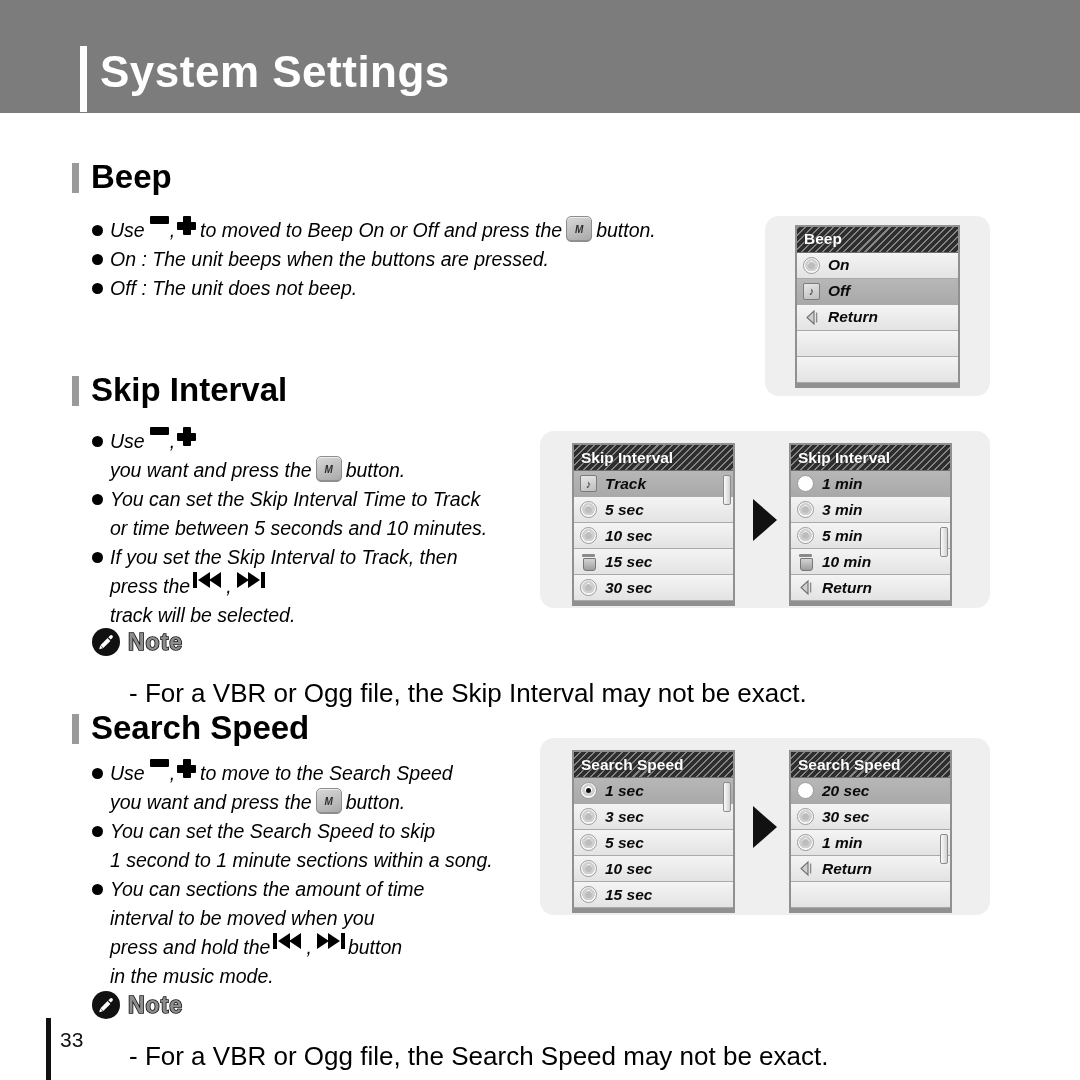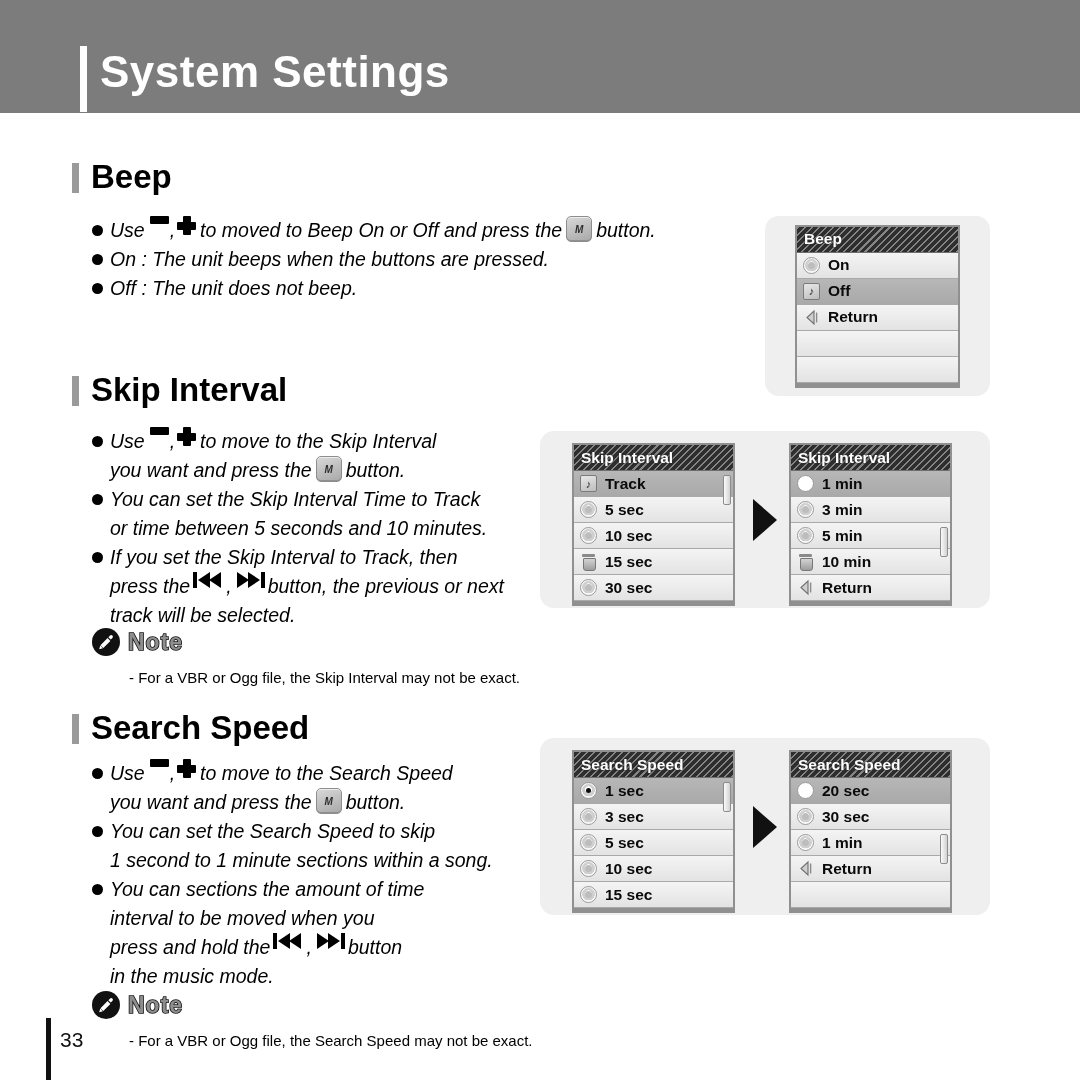--- a/index.html
+++ b/index.html
@@ -113,21 +113,21 @@
     position: relative; flex: none; margin-right: 8px;
     display: flex; align-items: center; justify-content: center;
   }
   .note-word {
     font-size: 23px; font-weight: bold; color: #8e8e8e; line-height: 1;
     -webkit-text-stroke: 1.6px #111;
     paint-order: stroke fill;
     letter-spacing: 1px;
   }
   .note-text {
-    font-size: 15px; color: #000; margin-top: 13px; padding-left: 37px;
+    font-size: 26px; color: #000; margin-top: 22px; padding-left: 37px;
     white-space: nowrap;
     text-align: center;
   }
 
   
   .shot {
     position: absolute; background: #efefef; border-radius: 14px;
     display: flex; align-items: center; justify-content: center;
   }
   .lcd {
@@ -156,21 +156,21 @@
     height: 26px; display: flex; align-items: center;
     padding-left: 6px;
     background: linear-gradient(180deg,#f4f4f4 0%, #e3e3e3 100%);
     border-bottom: 1px solid #a9a9a9;
     font-size: 15.5px; font-weight: bold; color: #0a0a0a;
   }
   .lcd-row.sel {
     background: linear-gradient(180deg,#b7b7b7 0%, #a9a9a9 100%);
   }
   .lcd-row.blank { color: transparent; }
-  .lcd-row .rlabel { margin-left: 8px; }
+  .lcd-row .rlabel { margin-left: 8px; font-style: italic; }
 
   
   .mi { width: 17px; height: 17px; flex: none; position: relative; }
   .mi-radio {
     border-radius: 50%;
     background: radial-gradient(circle at 50% 45%, #fefefe 0 30%, #cfcfcf 31% 58%, #f5f5f5 59% 100%);
     border: 1.3px solid #9a9a9a;
     box-shadow: inset 0 0 0 1px rgba(255,255,255,0.7);
   }
   .mi-radio::after {
@@ -303,21 +303,20 @@
     <div class="txt">Skip Interval</div>
   </div>
 
   <div class="body-block" style="left:92px; top:427px;">
     <div class="bline">
       <span class="bullet"></span>
       <span>Use</span>
       <span class="ico-minus"></span>
         <span>,</span>
         <span class="ico-plus"></span>
-      <span>to move to the Skip Interval</span>
     </div>
     <div class="bline indent">
       <span>you want and press the</span>
       <span class="ico-mbtn">
           <span>M</span>
         </span>
       <span>button.</span>
     </div>
     <div class="bline">
       <span class="bullet"></span>
@@ -332,21 +331,20 @@
     </div>
     <div class="bline indent">
       <span>press the</span>
       <span class="ico-prev">
           <i></i>
         </span>
         <span>,</span>
         <span class="ico-next">
           <i></i>
         </span>
-      <span>button, the previous or next</span>
     </div>
     <div class="bline indent">
       <span>track will be selected.</span>
     </div>
   </div>
 
   <div class="shot" style="left:540px; top:431px; width:450px; height:177px;">
     <div class="lcd" id="lcd-skip1" style="position:absolute; left:32px; top:12px; width:163px;">
       <div class="lcd-title">
         <div class="hatch"></div>

